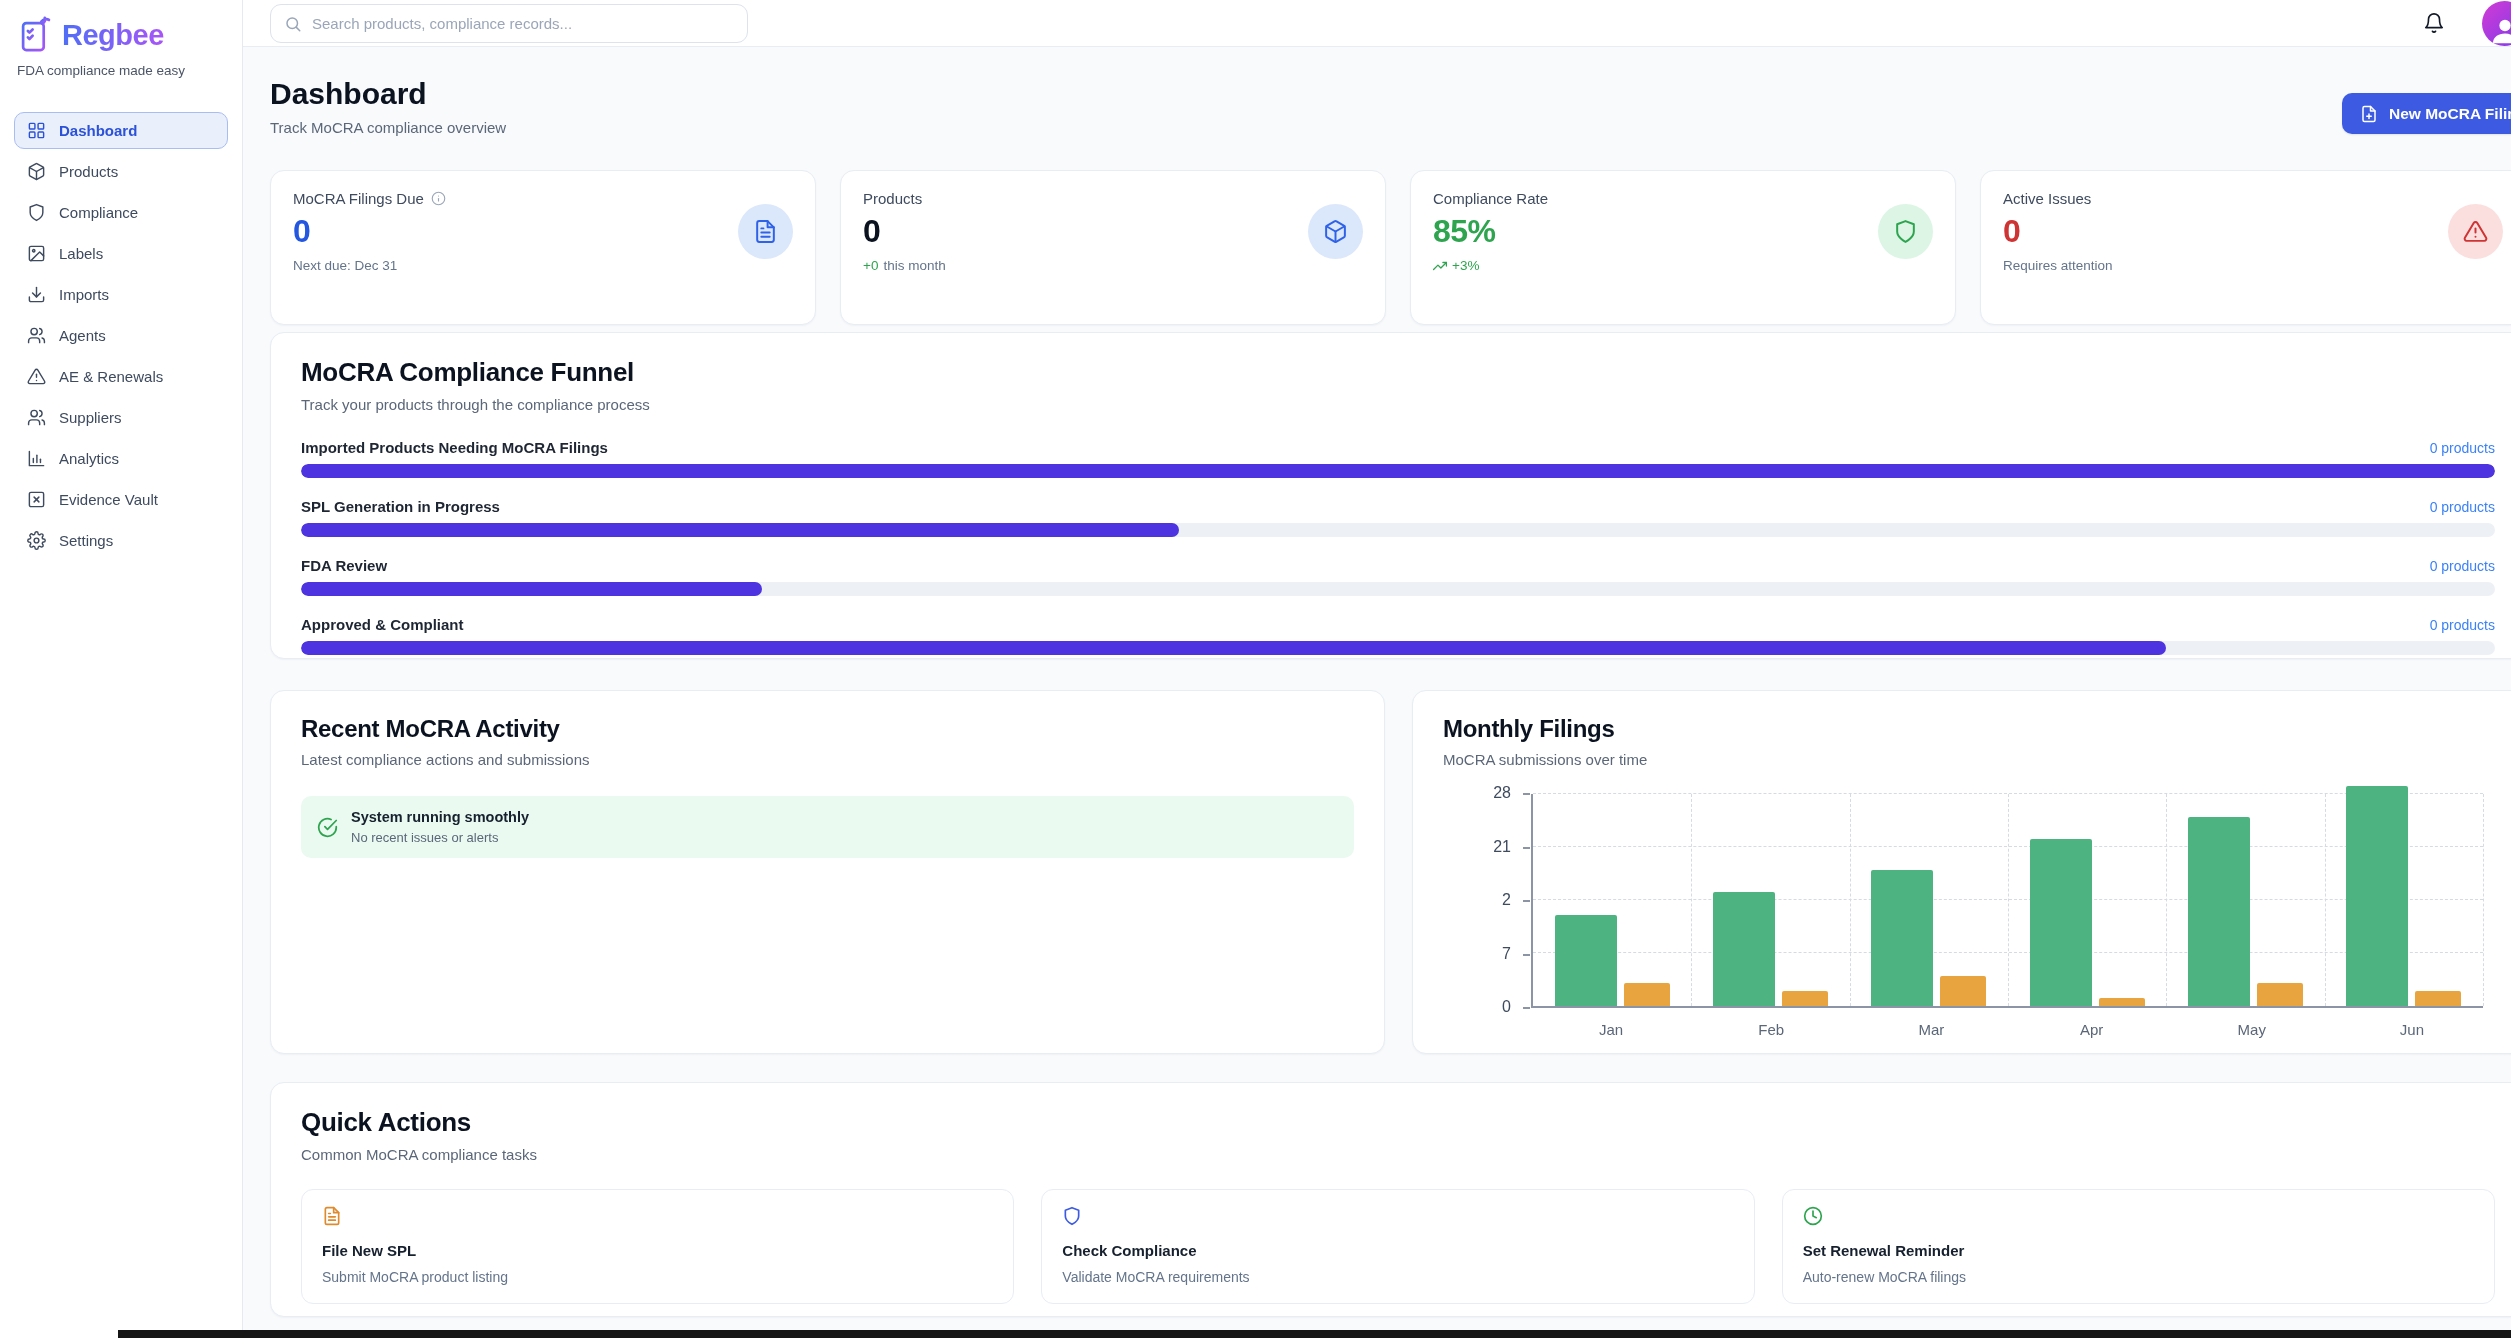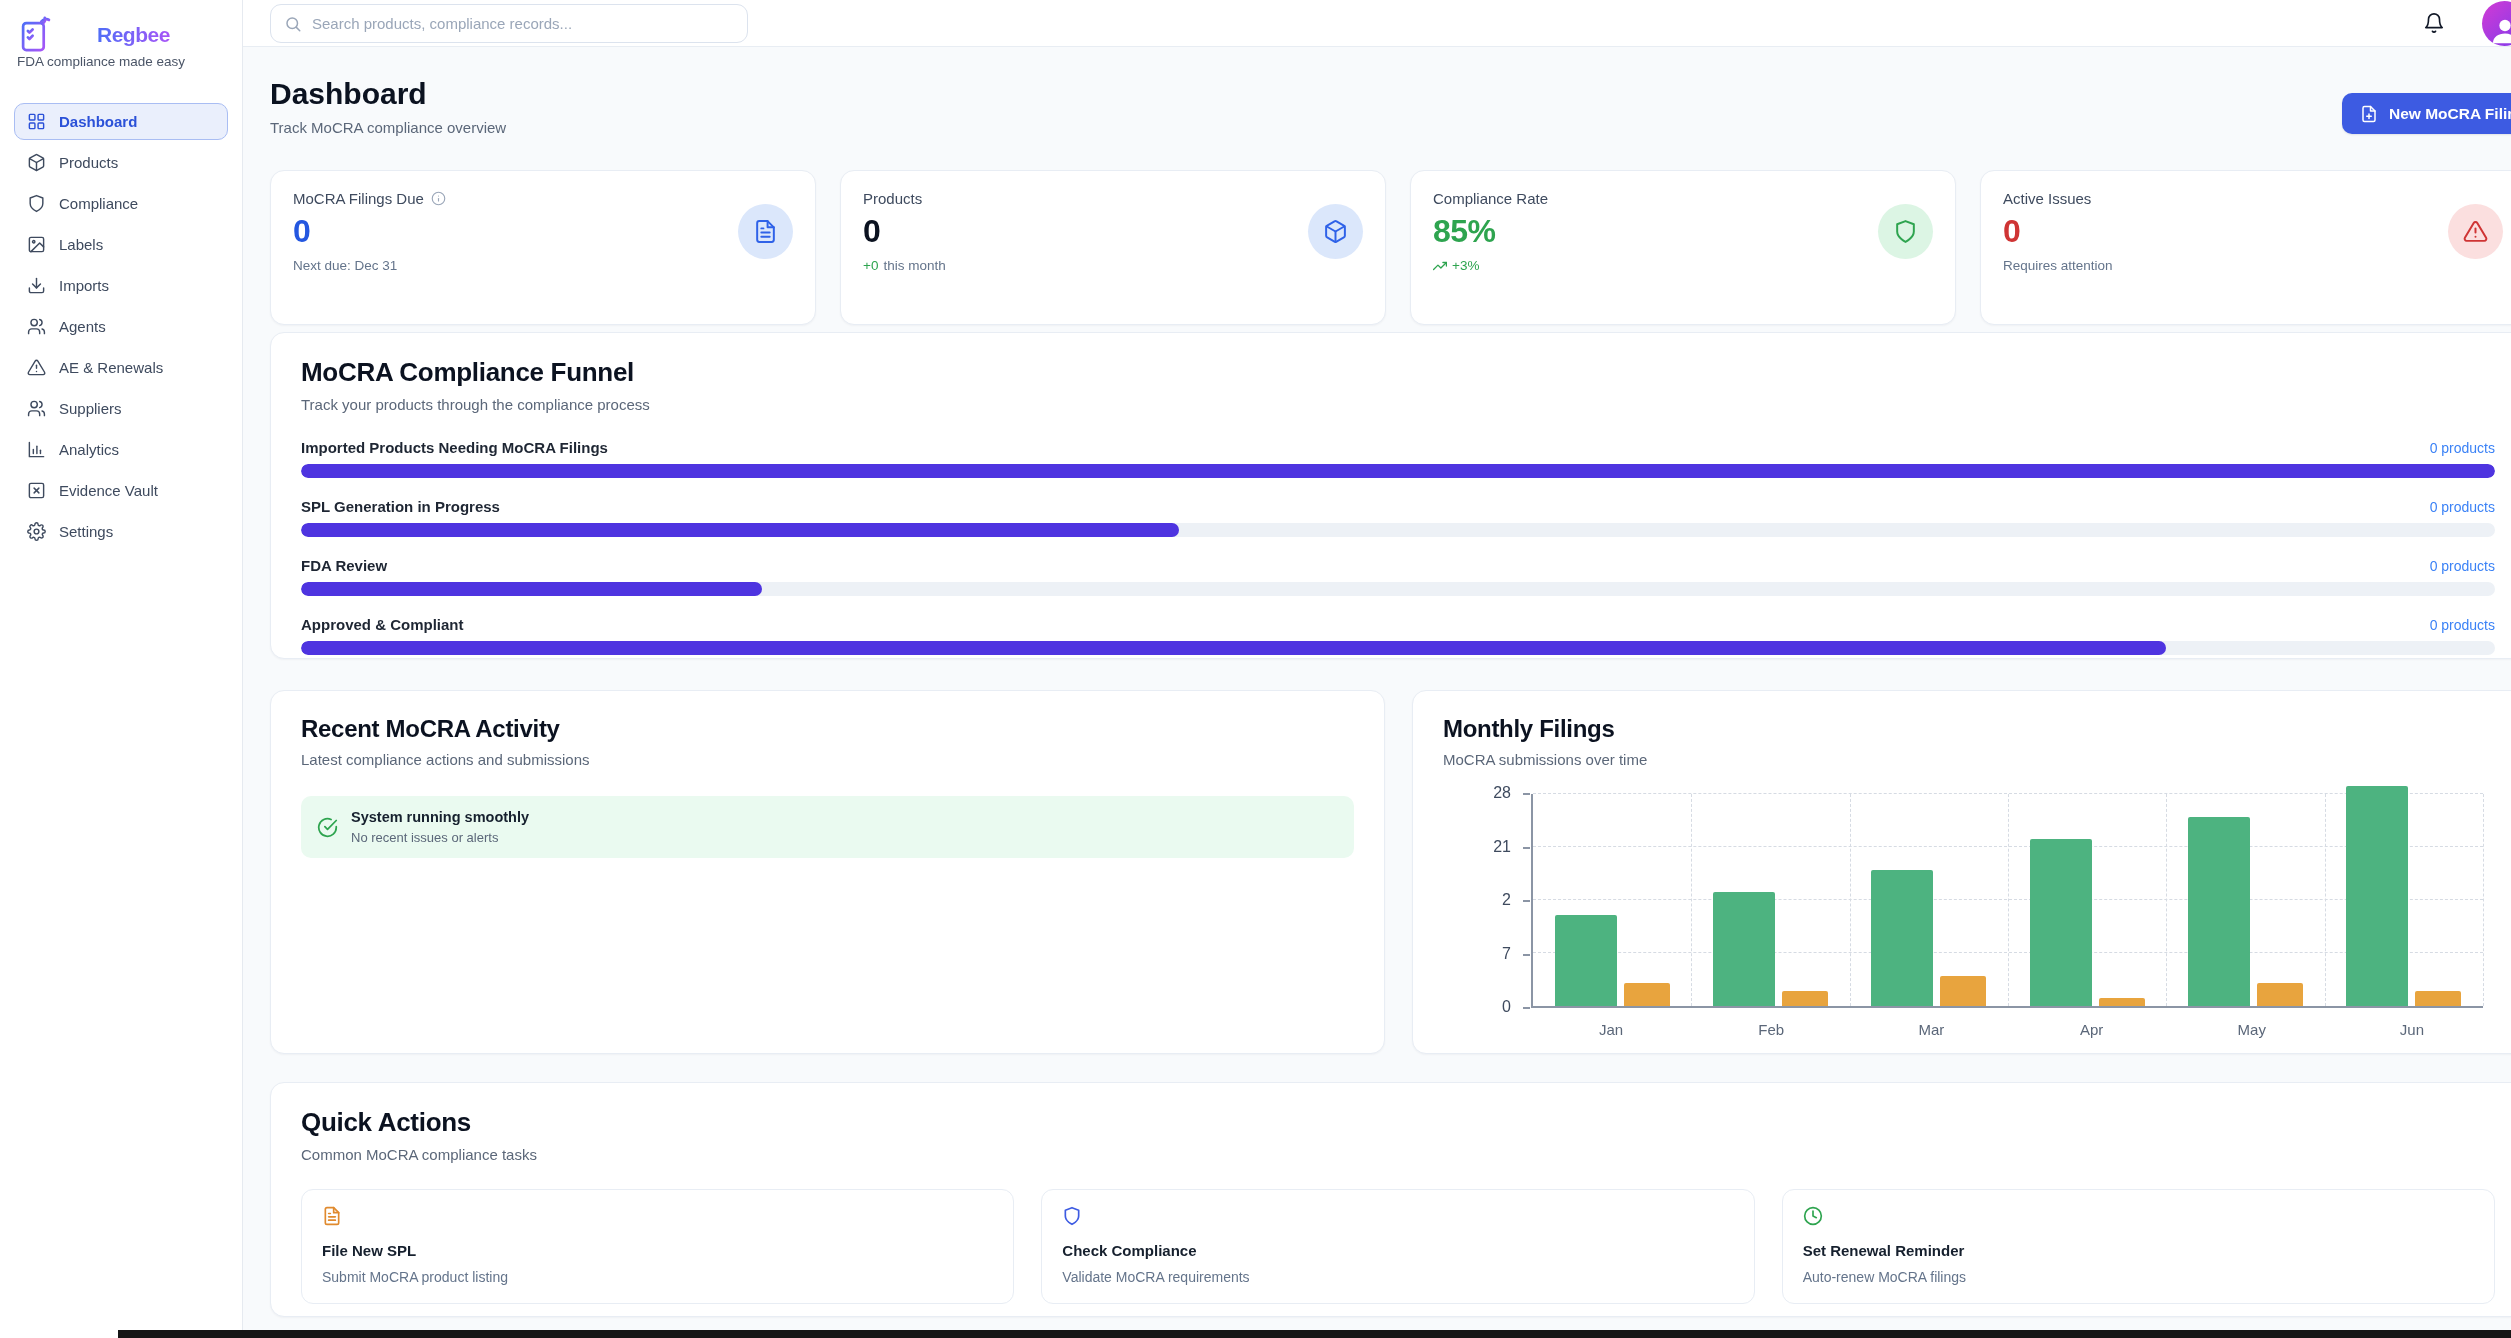--- a/index.html
+++ b/index.html
@@ -13,25 +13,25 @@
   svg { display: block; }
 
   
   .sidebar {
     position: absolute; left: 0; top: 0; bottom: 0; width: 243px;
     background: #ffffff; border-right: 1px solid #e6eaf0;
     padding: 16px 14px; z-index: 3;
   }
   .logo-row { display: flex; align-items: center; gap: 8px; padding-left: 2px; }
   .logo-text {
-    font-size: 21px; font-weight: 800; letter-spacing: -0.5px;
+    font-size: 29px; font-weight: 800; letter-spacing: -0.5px;
     background: linear-gradient(90deg, #4f6ef7, #a855f7);
-    -webkit-background-clip: text; background-clip: text; color: transparent; margin-left: 35px;
-  }
-  .tagline { font-size: 13.5px; color: #4b5567; padding-left: 3px; }
+    -webkit-background-clip: text; background-clip: text; color: transparent;
+  }
+  .tagline { font-size: 13.5px; color: #4b5567; margin-top: 9px; padding-left: 3px; }
   .nav { margin-top: 34px; display: flex; flex-direction: column; gap: 4px; }
   .nav-item {
     display: flex; align-items: center; gap: 13px;
     padding: 8px 12px; border-radius: 10px; cursor: pointer;
     color: #3e4a5e; font-size: 15px; border: 1px solid transparent;
   }
   .nav-item.active {
     background: #eaeffc; color: #2b51d8; border-color: #a9bdf3; font-weight: 700;
   }
 

